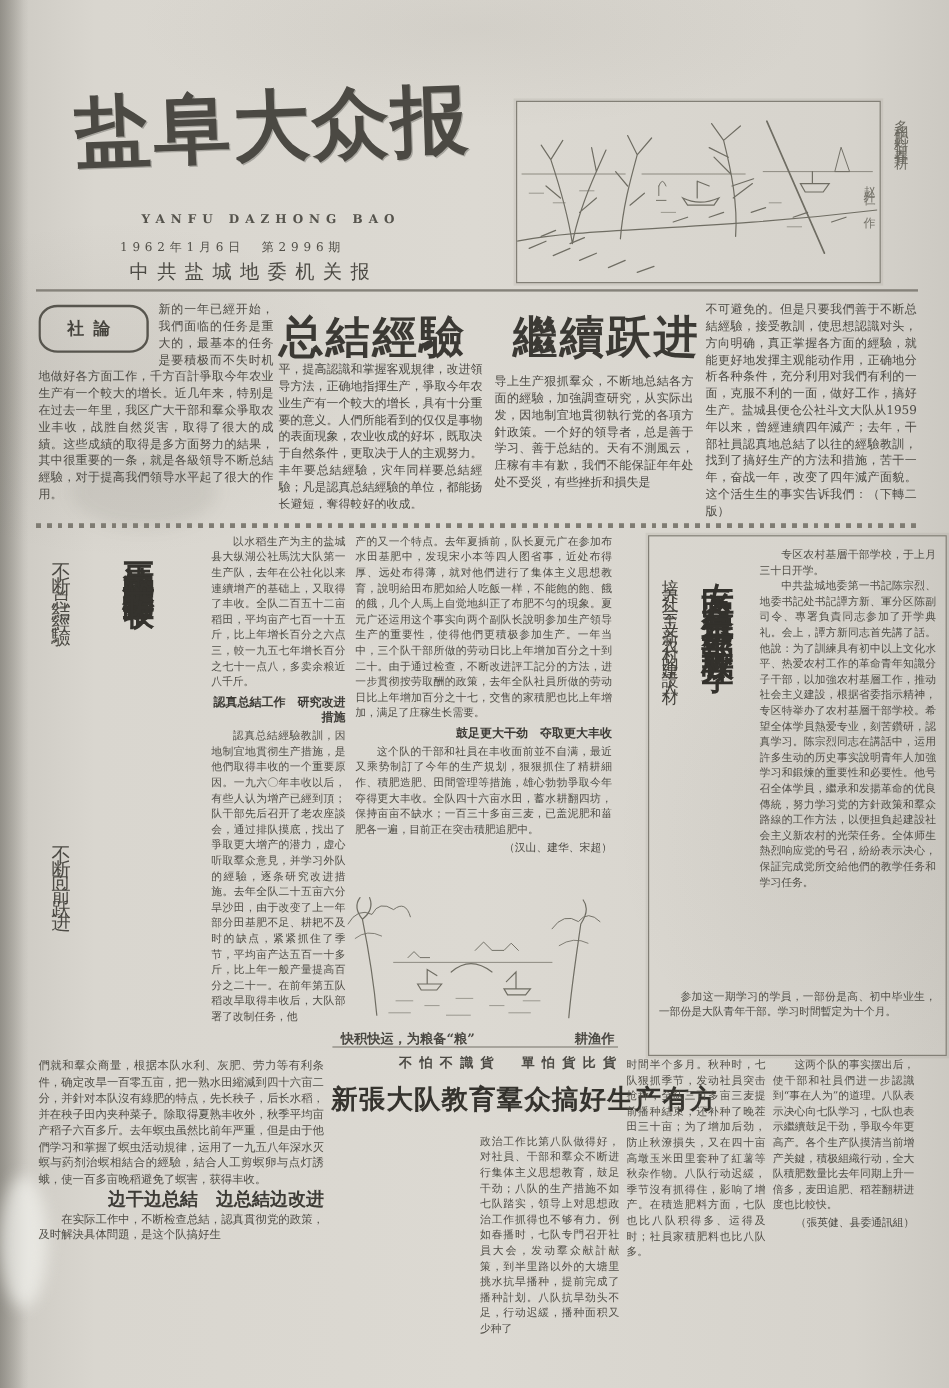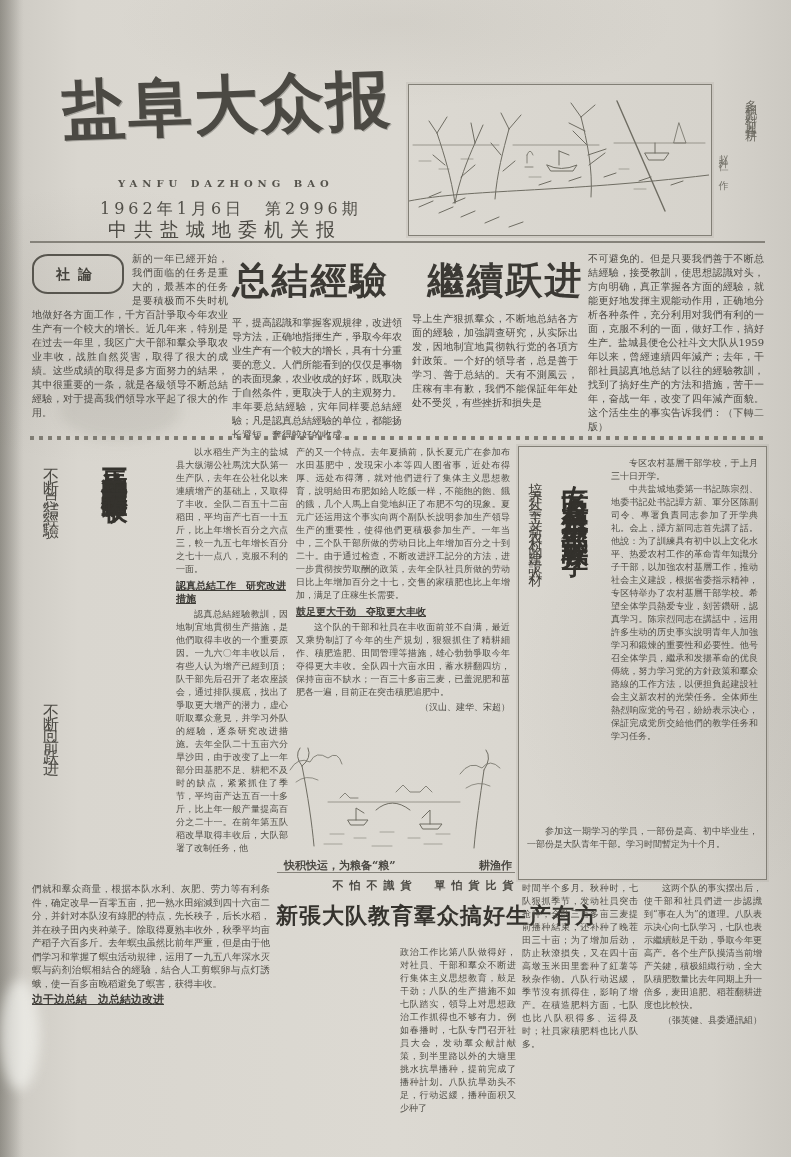--- a/index.html
+++ b/index.html
@@ -12,48 +12,48 @@
       linear-gradient(90deg,#b3b0a8 0,#cfccc5 2.5%,#d9d6cf 10%,#dcd9d2 50%,#d6d3cc 90%,#ccc9c2 100%);
     font-family:"DejaVu Serif","Liberation Serif",serif;
     color:#4a4842;
   }
   .abs{position:absolute;}
   .vtext{writing-mode:vertical-rl;text-orientation:upright;}
   .body-text{font-size:9px;line-height:13px;text-align:justify;color:#504e47;}
   .ed-text{font-size:10px;line-height:14px;text-align:justify;color:#4c4a44;}
   .para{text-indent:2em;margin:0;}
   .noindent{text-indent:0;margin:0;}
-  .subhead{font-weight:bold;text-align:left;color:#3d3b36;margin:3px 0;text-indent:0;text-decoration:underline;}
+  .subhead{font-weight:bold;text-align:right;color:#3d3b36;margin:3px 0;text-indent:0;}
   .byline{text-align:right;text-indent:0;margin:2px 0 0 0;color:#4c4a44;}
   .rule{background:#85827a;}
   .orn-rule{background:repeating-linear-gradient(90deg,#7f7c73 0 4px,transparent 4px 9px);}
   .brand-title{font-size:64px;font-weight:bold;color:#4b4943;letter-spacing:2px;transform:rotate(-2deg);
     text-shadow:1px 1px 0 rgba(70,68,62,.35);white-space:nowrap;}
   .seal{float:left;width:88px;height:36px;border:2px solid #57554e;border-radius:16px/14px;
     margin:2px 8px 4px 0;text-align:center;line-height:36px;font-weight:bold;font-size:14px;
     letter-spacing:8px;color:#45433d;}
-  .box{border:1px solid #827f76;box-shadow:0 0 0 2px rgba(130,127,118,.12);}
+  .box{border:1px solid #827f76;box-shadow:0 0 0 2px rgba(130,127,118,.12);margin-left:22px;}
   .sketch{stroke:#6f6d63;fill:none;stroke-width:1;stroke-linecap:round;}
   .edge-shade{left:0;top:0;width:24px;height:1157px;
     background:linear-gradient(90deg,rgba(60,58,52,.28),rgba(60,58,52,0));}
   .stain{border-radius:50%;filter:blur(6px);}
 </style>
 </head>
 <body>
 
 <div class="page">
 
   <div class="abs edge-shade"></div>
   <div class="abs stain" style="left:60px;top:380px;width:120px;height:60px;background:rgba(100,95,85,.10);"></div>
   <div class="abs stain" style="left:0px;top:980px;width:40px;height:110px;background:rgba(245,244,240,.65);"></div>
 
   <div class="abs brand-title" style="left:62px;top:62px;">盐阜大众报</div>
   <div class="abs" style="left:118px;top:178px;font-size:10px;letter-spacing:5px;color:#55534c;font-weight:bold;">YANFU DAZHONG BAO</div>
-  <div class="abs" style="left:100px;top:199px;font-size:16px;letter-spacing:4px;color:#514f48;">1962年1月6日　第2996期</div>
-  <div class="abs" style="left:108px;top:217px;font-size:19px;letter-spacing:7px;color:#4c4a44;">中共盐城地委机关报</div>
+  <div class="abs" style="left:100px;top:199px;font-size:10px;letter-spacing:4px;color:#514f48;">1962年1月6日　第2996期</div>
+  <div class="abs" style="left:108px;top:217px;font-size:16px;letter-spacing:7px;color:#4c4a44;">中共盐城地委机关报</div>
 
   <div class="abs box" style="left:408px;top:84px;width:302px;height:150px;">
     <svg width="300" height="148" viewBox="0 0 300 148">
       <g class="sketch">
         <path d="M4 60 H90 M104 60 H190 M205 58 H296" stroke-width=".6"></path>
         <path d="M0 116 C60 104 150 108 300 90"></path>
         <path d="M10 122 l14 -6 M30 128 l14 -6 M52 132 l14 -6 M76 138 l14 -6 M100 142 l14 -5 M20 112 l12 -5 M44 118 l12 -5 M130 100 l12 -4 M160 96 l12 -4 M195 92 l12 -4 M230 96 l12 -4 M262 100 l12 -4"></path>
         <path d="M46 118 C42 92 36 72 28 48 M46 118 C50 96 58 76 66 58 M28 48 l-8 -12 M28 48 l10 -16 M66 58 l8 -18 M66 58 l-4 -20 M36 80 l-12 -10 M52 92 l14 -12"></path>
         <path d="M86 114 C88 88 94 66 100 44 M100 44 l-8 -16 M100 44 l12 -14 M92 70 l-10 -12 M94 86 l12 -10"></path>
         <path d="M182 112 C184 84 178 56 172 32 M172 32 l-10 -14 M172 32 l14 -12 M178 60 l-14 -14 M180 80 l16 -12 M176 46 l-16 -8 M179 70 l18 -6"></path>
@@ -69,32 +69,32 @@
   <div class="abs vtext" style="left:742px;top:90px;height:125px;font-size:12px;letter-spacing:5px;color:#6b6960;">多积肥料迎春耕</div>
   <div class="abs vtext" style="left:716px;top:146px;height:70px;font-size:10px;letter-spacing:4px;color:#75736a;">赵升仁 作</div>
 
   <div class="abs rule" style="left:30px;top:241px;width:735px;height:2px;"></div>
 
   <div class="abs ed-text" style="left:32px;top:252px;width:196px;height:182px;overflow:hidden;">
     <span class="seal">社論</span>
     <span>新的一年已經开始，我們面临的任务是重大的，最基本的任务是要積极而不失时机地做好各方面工作，千方百計爭取今年农业生产有一个較大的增长。近几年来，特别是在过去一年里，我区广大干部和羣众爭取农业丰收，战胜自然災害，取得了很大的成績。这些成績的取得是多方面努力的結果，其中很重要的一条，就是各級領导不断总結經驗，对于提高我們領导水平起了很大的作用。</span>
   </div>
   <div class="abs" style="left:232px;top:256px;width:352px;height:48px;font-size:37px;font-weight:bold;text-align:center;letter-spacing:2px;color:#3b3934;white-space:nowrap;">总結經驗　繼續跃进</div>
-  <div class="abs ed-text" style="left:232px;top:316px;width:170px;height:122px;overflow:hidden;">平，提高認識和掌握客观規律，改进領导方法，正确地指揮生产，爭取今年农业生产有一个較大的增长，具有十分重要的意义。人們所能看到的仅仅是事物的表面現象，农业收成的好坏，既取决于自然条件，更取决于人的主观努力。丰年要总結經驗，灾年同样要总結經驗；凡是認真总結經驗的单位，都能扬长避短，奪得較好的收成。</div>
+  <div class="abs ed-text" style="left:232px;top:302px;width:170px;height:122px;overflow:hidden;">平，提高認識和掌握客观規律，改进領导方法，正确地指揮生产，爭取今年农业生产有一个較大的增长，具有十分重要的意义。人們所能看到的仅仅是事物的表面現象，农业收成的好坏，既取决于自然条件，更取决于人的主观努力。丰年要总結經驗，灾年同样要总結經驗；凡是認真总結經驗的单位，都能扬长避短，奪得較好的收成。</div>
   <div class="abs ed-text" style="left:412px;top:312px;width:166px;height:122px;overflow:hidden;">导上生产狠抓羣众，不断地总結各方面的經驗，加強調查研究，从实际出发，因地制宜地貫彻執行党的各項方針政策。一个好的領导者，总是善于学习、善于总結的。天有不測風云，庄稼有丰有歉，我們不能保証年年处处不受災，有些挫折和損失是</div>
   <div class="abs ed-text" style="left:588px;top:252px;width:176px;height:182px;overflow:hidden;">不可避免的。但是只要我們善于不断总結經驗，接受教訓，使思想認識对头，方向明确，真正掌握各方面的經驗，就能更好地发揮主观能动作用，正确地分析各种条件，充分利用对我們有利的一面，克服不利的一面，做好工作，搞好生产。盐城县便仓公社斗文大队从1959年以来，曾經連續四年減产；去年，干部社員認真地总結了以往的經驗教訓，找到了搞好生产的方法和措施，苦干一年，奋战一年，改变了四年減产面貌。这个活生生的事实告诉我們：（下轉二版）</div>
 
   <div class="abs orn-rule" style="left:30px;top:436px;width:735px;height:4px;"></div>
 
   <div class="abs vtext" style="left:40px;top:456px;height:215px;font-size:16px;letter-spacing:11px;color:#4c4a44;">不断总結經驗</div>
   <div class="abs vtext" style="left:40px;top:692px;height:215px;font-size:16px;letter-spacing:11px;color:#4c4a44;">不断向前跃进</div>
   <div class="abs vtext" style="left:98px;top:450px;height:428px;font-size:26px;font-weight:bold;letter-spacing:2px;color:#35332e;">馬沈第一隊干群雄心勃勃再夺丰收</div>
 
   <div class="abs body-text" style="left:176px;top:446px;width:112px;height:432px;overflow:hidden;">
-    <p class="para">以水稻生产为主的盐城县大纵湖公社馬沈大队第一生产队，去年在公社化以来連續增产的基础上，又取得了丰收。全队二百五十二亩稻田，平均亩产七百一十五斤，比上年增长百分之六点三，較一九五七年增长百分之七十一点八，克服不利的一面。</p>
+    <p class="para">以水稻生产为主的盐城县大纵湖公社馬沈大队第一生产队，去年在公社化以来連續增产的基础上，又取得了丰收。全队二百五十二亩稻田，平均亩产七百一十五斤，比上年增长百分之六点三，較一九五七年增长百分之七十一点八，多卖余粮近八千斤。</p>
     <p class="subhead" style="font-size:10px;">認真总結工作　研究改进措施</p>
     <p class="para">認真总結經驗教訓，因地制宜地貫彻生产措施，是他們取得丰收的一个重要原因。一九六〇年丰收以后，有些人认为增产已經到頂；队干部先后召开了老农座談会，通过排队摸底，找出了爭取更大增产的潜力，虚心听取羣众意見，并学习外队的經驗，逐条研究改进措施。去年全队二十五亩六分旱沙田，由于改变了上一年部分田基肥不足、耕耙不及时的缺点，紧紧抓住了季节，平均亩产达五百一十多斤，比上年一般产量提高百分之二十一。在前年第五队稻改旱取得丰收后，大队部署了改制任务，他</p>
   </div>
 
   <div class="abs body-text" style="left:296px;top:446px;width:214px;height:290px;overflow:hidden;">
     <p class="noindent">产的又一个特点。去年夏插前，队长夏元广在参加布水田基肥中，发現宋小本等四人图省事，近处布得厚、远处布得薄，就对他們进行了集体主义思想教育，說明給田布肥如給人吃飯一样，不能飽的飽、餓的餓，几个人馬上自觉地糾正了布肥不匀的現象。夏元广还运用这个事实向两个副队长說明参加生产領导生产的重要性，使得他們更積极参加生产。一年当中，三个队干部所做的劳动日比上年增加百分之十到二十。由于通过检查，不断改进評工記分的方法，进一步貫彻按劳取酬的政策，去年全队社員所做的劳动日比上年增加百分之十七，交售的家積肥也比上年增加，满足了庄稼生长需要。</p>
     <p class="subhead" style="font-size:10px;">鼓足更大干劲　夺取更大丰收</p>
     <p class="para">这个队的干部和社員在丰收面前並不自满，最近又乘势制訂了今年的生产規划，狠狠抓住了精耕細作、積肥造肥、田間管理等措施，雄心勃勃爭取今年夺得更大丰收。全队四十六亩水田，蓄水耕翻四坊，保持亩亩不缺水；一百三十多亩三麦，已盖泥肥和菑肥各一遍，目前正在突击積肥追肥中。</p>
     <p class="byline">（汉山、建华、宋超）</p>
   </div>
@@ -129,21 +129,22 @@
       <p class="para">专区农村基層干部学校，于上月三十日开学。</p>
       <p class="para">中共盐城地委第一书記陈宗烈、地委书記处书記譚方新、軍分区陈副司令、專署負責同志参加了开学典礼。会上，譚方新同志首先講了話。他說：为了訓練具有初中以上文化水平、热爱农村工作的革命青年知識分子干部，以加強农村基層工作，推动社会主义建設，根据省委指示精神，专区特举办了农村基層干部学校。希望全体学員熱爱专业，刻苦鑽研，認真学习。陈宗烈同志在講話中，运用許多生动的历史事实說明青年人加強学习和鍛煉的重要性和必要性。他号召全体学員，繼承和发揚革命的优良傳統，努力学习党的方針政策和羣众路線的工作方法，以便担負起建設社会主义新农村的光荣任务。全体师生熱烈响应党的号召，紛紛表示决心，保証完成党所交給他們的教学任务和学习任务。</p>
     </div>
     <div class="abs body-text" style="left:8px;top:378px;width:231px;height:46px;overflow:hidden;">
       <p class="para">参加这一期学习的学員，一部份是高、初中毕业生，一部份是大队青年干部。学习时間暫定为十个月。</p>
     </div>
   </div>
 
   <div class="abs body-text" style="left:32px;top:882px;width:238px;height:160px;overflow:hidden;font-size:9.5px;line-height:13.5px;">
     <p class="noindent">們就和羣众商量，根据本队水利、灰肥、劳力等有利条件，确定改旱一百零五亩，把一熟水田縮減到四十六亩二分，并針对本队沒有綠肥的特点，先长秧子，后长水稻，并在秧子田內夹种菜子。除取得夏熟丰收外，秋季平均亩产稻子六百多斤。去年螟虫虽然比前年严重，但是由于他們学习和掌握了螟虫活动規律，运用了一九五八年深水灭螟与葯剂治螟相結合的經驗，結合人工剪螟卵与点灯誘蛾，使一百多亩晚稻避免了螟害，获得丰收。</p>
-    <p class="subhead" style="font-size:11px;">边干边总結　边总結边改进</p>
+    <p class="subhead" style="font-size:15px;">边干边总結　边总結边改进</p>
+    <p class="para">在实际工作中，不断检查总結，認真貫彻党的政策，及时解決具体問題，是这个队搞好生</p>
   </div>
 
   <div class="abs rule" style="left:277px;top:872px;width:238px;height:1px;"></div>
   <div class="abs" style="left:280px;top:878px;width:292px;text-align:center;font-size:11px;font-weight:bold;letter-spacing:6px;color:#4c4a44;">不怕不識貨　單怕貨比貨</div>
   <div class="abs" style="left:276px;top:901px;width:298px;text-align:center;font-size:22px;font-weight:bold;letter-spacing:1px;color:#35332e;white-space:nowrap;">新張大队教育羣众搞好生产有方</div>
 
   <div class="abs body-text" style="left:400px;top:946px;width:116px;height:192px;overflow:hidden;">
     <p class="noindent">政治工作比第八队做得好，对社員、干部和羣众不断进行集体主义思想教育，鼓足干劲；八队的生产措施不如七队踏实，領导上对思想政治工作抓得也不够有力。例如春播时，七队专門召开社員大会，发动羣众献計献策，到半里路以外的大塘里挑水抗旱播种，提前完成了播种計划。八队抗旱劲头不足，行动迟緩，播种面积又少种了</p>
   </div>
   <div class="abs body-text" style="left:522px;top:882px;width:116px;height:256px;overflow:hidden;">

